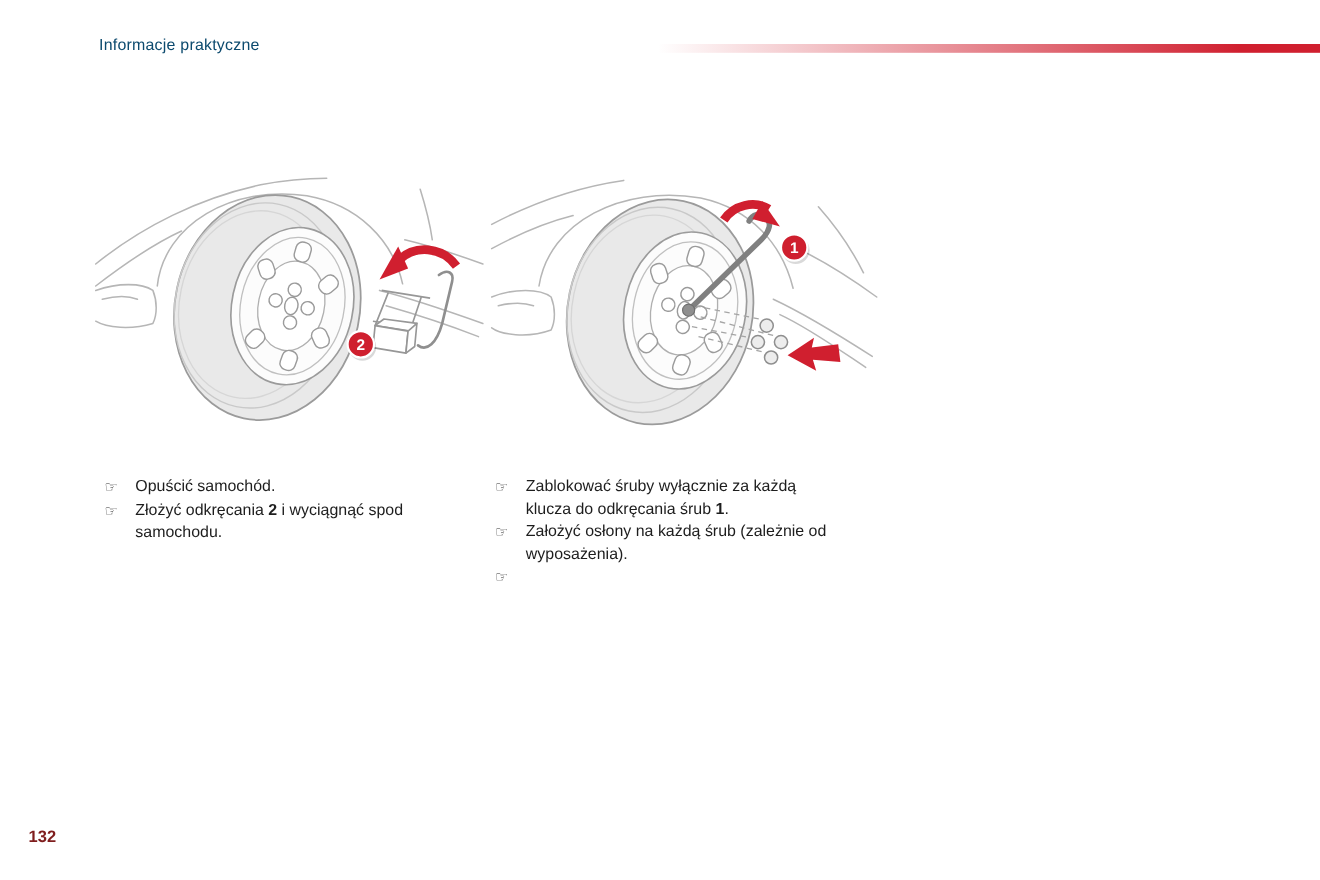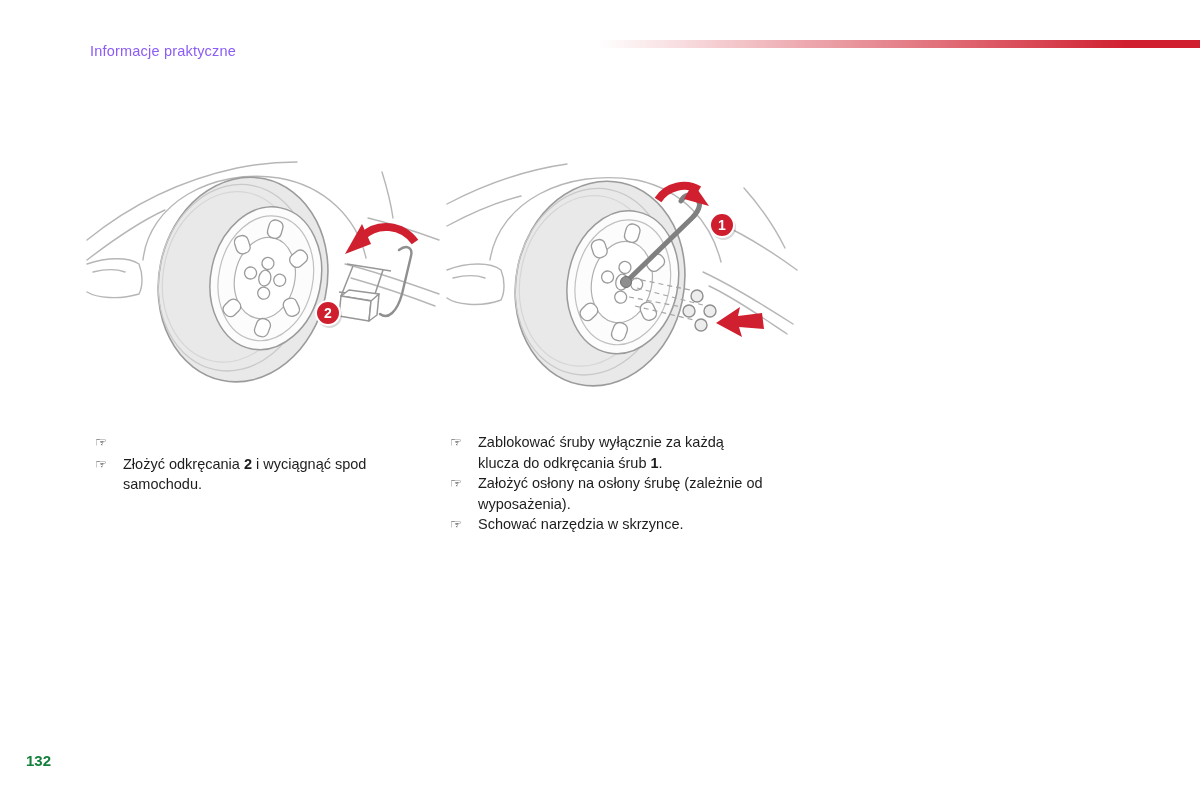--- a/index.html
+++ b/index.html
@@ -4,22 +4,22 @@
 <style>
   html, body { margin: 0; padding: 0; }
   body {
     width: 1200px; height: 800px;
     background: #ffffff;
     font-family: "Liberation Sans", "DejaVu Sans", sans-serif;
     position: relative;
     overflow: hidden;
   }
   .header-text {
-    position: absolute; left: 90px; top: 43px;
-    font-size: 14.5px; color: #8b5cf6; letter-spacing: 0.2px;
+    position: absolute; left: 90px; top: 33px;
+    font-size: 14.5px; color: #0c4a6e; letter-spacing: 0.2px;
   }
   .accent-bar {
     position: absolute; left: 598px; top: 40px; width: 602px; height: 8px;
     background: linear-gradient(90deg,
       rgba(208,31,47,0) 0%,
       rgba(208,31,47,0.28) 25%,
       rgba(208,31,47,0.62) 55%,
       #d01f2f 88%, #d01f2f 100%);
   }
   .figure { position: absolute; width: 356px; height: 230px; }
@@ -33,21 +33,21 @@
   #instr-right { left: 450px; top: 432px; width: 318px; }
   .item { display: flex; align-items: flex-start; }
   .bullet {
     width: 28px; flex: 0 0 28px;
     font-size: 13.5px; color: #2e2e2e; padding-top: 1px;
   }
   .item-text { flex: 1 1 auto; }
   .bold { font-weight: bold; }
   .page-number {
     position: absolute; left: 26px; top: 752px;
-    font-size: 15px; font-weight: bold; color: #15803d;
+    font-size: 15px; font-weight: bold; color: #7f1d1d;
   }
 </style>
 </head>
 <body>
 
 <div class="page">
 
   <div class="header-text">Informacje praktyczne</div>
   <div class="accent-bar"></div>
 
@@ -182,37 +182,37 @@
         <circle cx="278.5" cy="67.5" r="12.5" fill="rgba(0,0,0,0.15)"></circle>
         <circle cx="277" cy="65" r="12" fill="#cf1f2e" stroke="#ffffff" stroke-width="2"></circle>
         <text x="277" y="70" text-anchor="middle" font-size="14" font-weight="bold" fill="#ffffff">1</text>
       </g>
     </svg>
   </div>
 
   <div class="instructions" id="instr-left">
     <div class="item">
       <span class="bullet">☞</span>
+      <span class="item-text"><span>Opuścić samochód.</span></span>
     </div>
     <div class="item">
       <span class="bullet">☞</span>
       <span class="item-text"><span>Złożyć odkręcania </span><span class="bold">2</span><span> i wyciągnąć spod samochodu.</span></span>
     </div>
   </div>
 
   <div class="instructions" id="instr-right">
     <div class="item">
       <span class="bullet">☞</span>
       <span class="item-text"><span>Zablokować śruby wyłącznie za każdą klucza do odkręcania śrub </span><span class="bold">1</span><span>.</span></span>
     </div>
     <div class="item">
       <span class="bullet">☞</span>
-      <span class="item-text"><span>Założyć osłony na osłony śrubę (zależnie od wyposażenia).</span></span>
-    </div>
-    <div class="item">
-      <span class="bullet">☞</span>
-      <span class="item-text"><span>Schować narzędzia w skrzynce.</span></span>
+      <span class="item-text"><span>Założyć osłony na każdą śrub (zależnie od wyposażenia).</span></span>
+    </div>
+    <div class="item">
+      <span class="bullet">☞</span>
     </div>
   </div>
 
   <div class="page-number">132</div>
 
 </div>
 
 </body></html>

